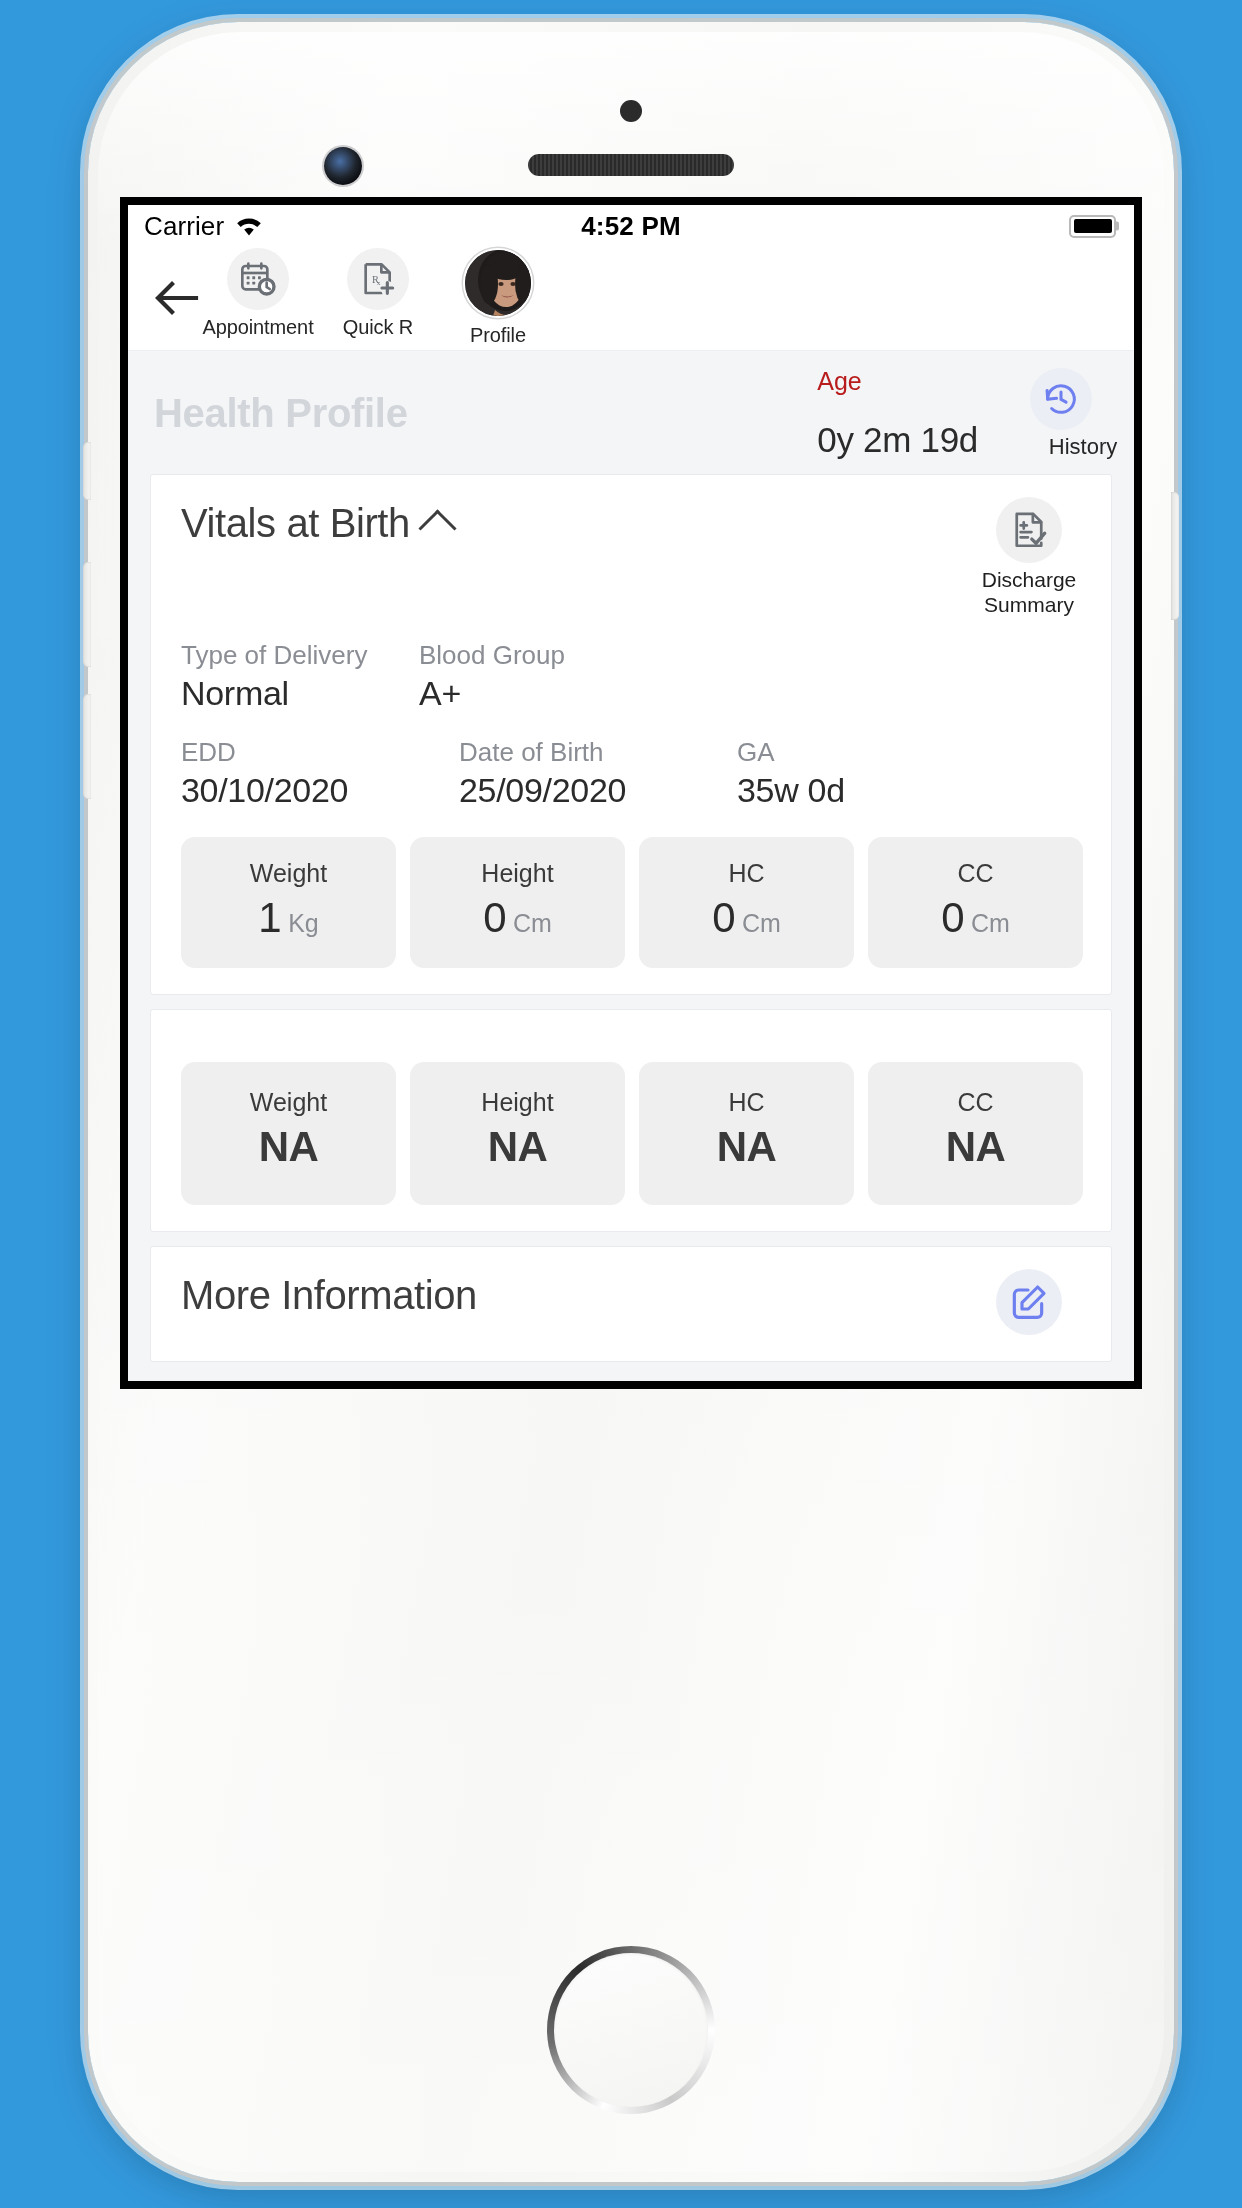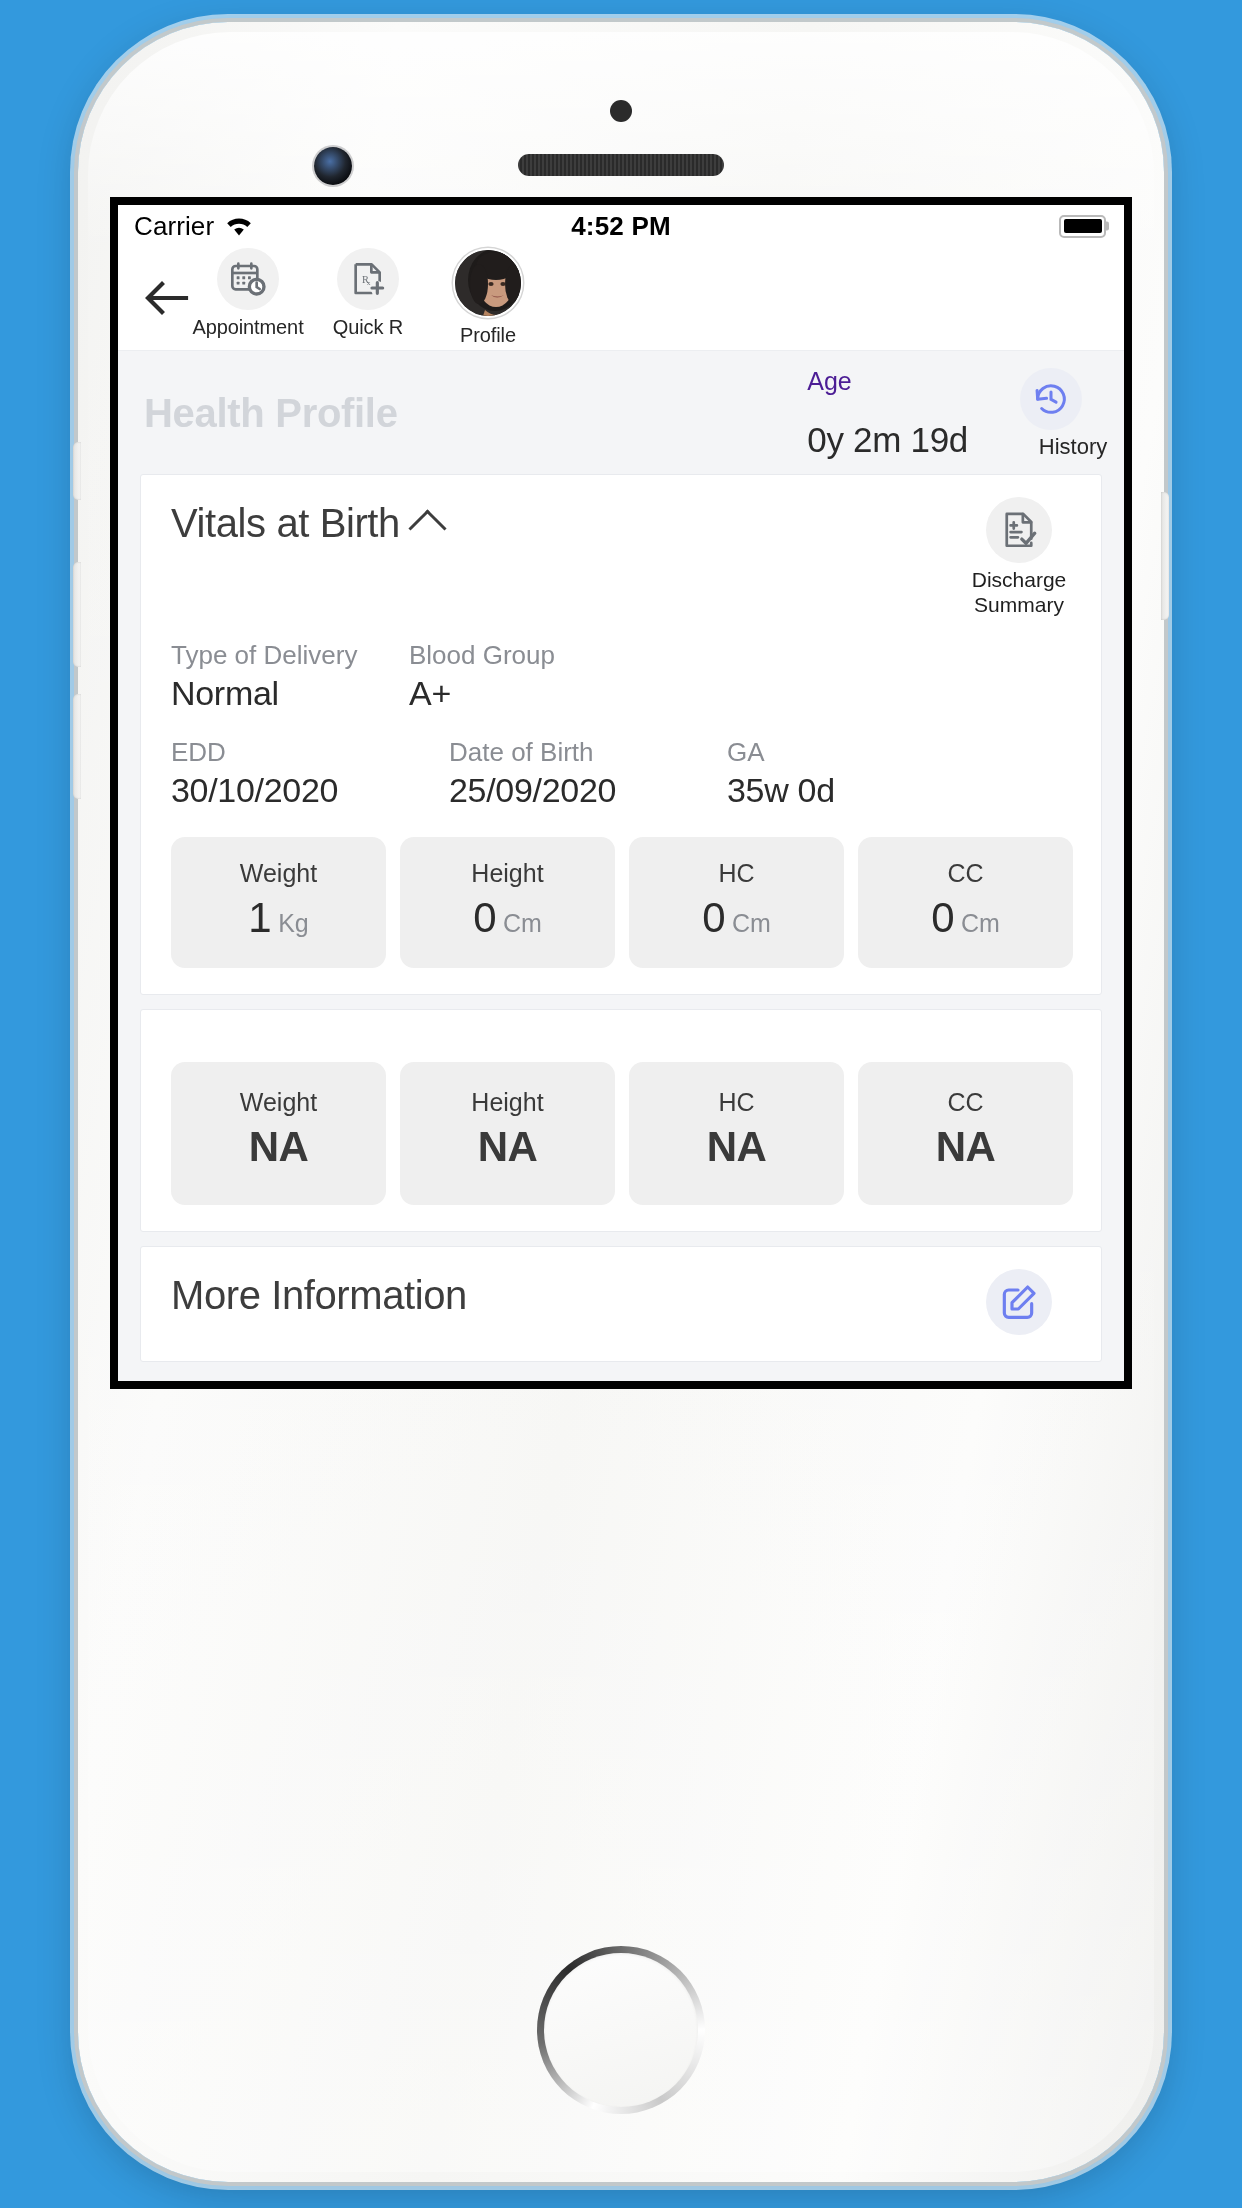--- a/index.html
+++ b/index.html
@@ -20,21 +20,21 @@
     position: absolute;
     left: 0; top: 0;
     width: 1242px;
     height: 2208px;
     background: #3399dd;
   }
 
   
   .device {
     position: absolute;
-    left: 78px;
+    left: 88px;
     top: 22px;
     width: 1086px;
     height: 2160px;
     border-radius: 150px;
     background: linear-gradient(100deg, #f2f2f0 0%, #fbfbfa 22%, #f6f6f4 50%, #fcfcfb 78%, #eeeeec 100%);
     box-shadow: 0 0 0 4px rgba(200,200,198,0.85),
                 0 0 0 8px rgba(255,255,255,0.55),
                 0 10px 40px rgba(0,0,0,0.22);
   }
   .device-inner-sheen {
@@ -290,21 +290,21 @@
   }
   .age-block {
     margin-left: auto;
     display: flex;
     flex-direction: column;
     align-items: flex-start;
     margin-right: 36px;
   }
   .age-label {
     font-size: 25px;
-    color: #4c1d95;
+    color: #b91c1c;
     line-height: 1.15;
   }
   .age-value {
     font-size: 35px;
     color: #2b2b2b;
     line-height: 1.15;
     letter-spacing: -0.3px;
     margin-top: 24px;
   }
   .history-action {

